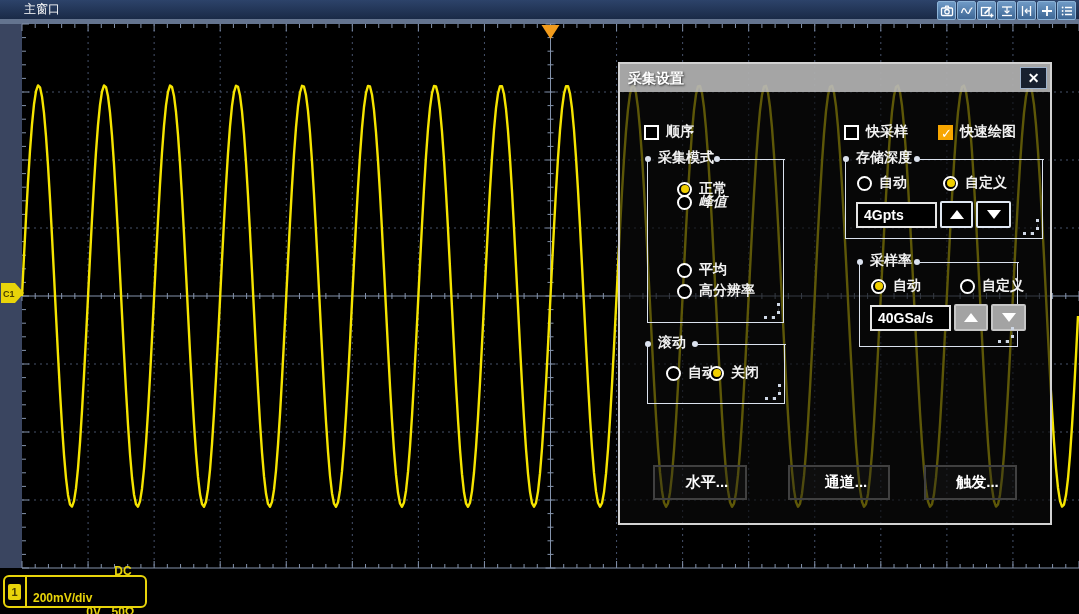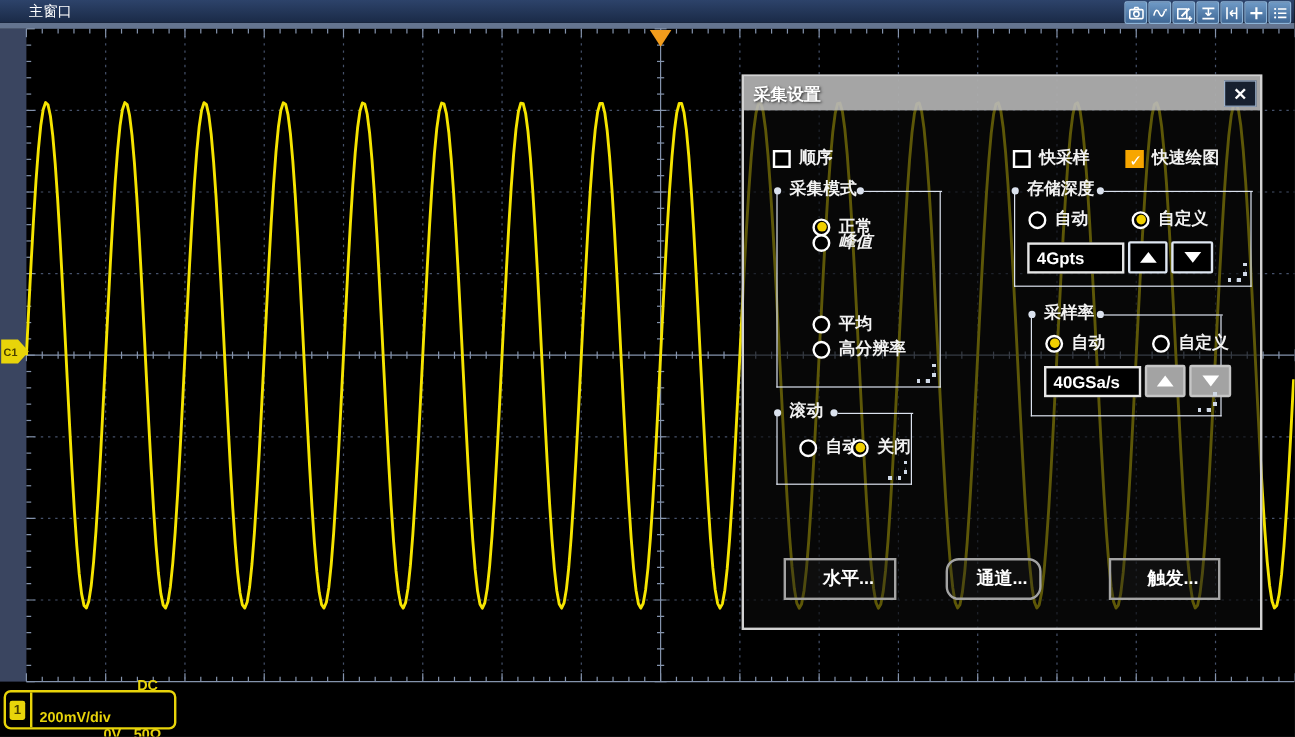--- a/index.html
+++ b/index.html
@@ -54,21 +54,21 @@
   .radio.sel::after{content:"";position:absolute;inset:1.5px;background:#f0cf00;border-radius:50%;}
 
   .field{position:absolute;background:#000;border:2px solid #e6e6e6;color:#fff;font-size:14px;
          font-weight:bold;display:flex;align-items:center;padding-left:6px;}
   .spin{position:absolute;background:#000;border:2px solid #dfe7f2;border-radius:2px;display:flex;
         align-items:center;justify-content:center;cursor:pointer;padding:0;}
   .spin.disabled{background:#a3a3a3;border-color:#c6c6c6;}
   .tri-up{width:0;height:0;border-left:7px solid transparent;border-right:7px solid transparent;border-bottom:9px solid #fff;}
   .tri-down{width:0;height:0;border-left:7px solid transparent;border-right:7px solid transparent;border-top:9px solid #fff;}
 
-  .dlg-btn{position:absolute;border:2px solid #a3a3a3;background:rgba(35,35,35,0.25);color:#fff;
+  .dlg-btn{position:absolute;border:2px solid #404040;background:rgba(35,35,35,0.25);color:#fff;
            font-weight:bold;font-size:15px;display:flex;align-items:center;justify-content:center;cursor:pointer;padding-left:20px;}
 
   
   .ch-box{position:absolute;left:3px;top:575px;width:144px;height:33px;border:2px solid #e8d40a;
           border-radius:6px;background:#000;z-index:3;display:flex;align-items:center;cursor:pointer;}
   .ch-badge{width:14px;height:16px;background:#e8d40a;color:#4a4000;font-size:11px;font-weight:bold;
             display:flex;align-items:center;justify-content:center;margin-left:3px;border-radius:2px;}
   .ch-sep{width:2px;height:29px;background:#e8d40a;margin-left:4px;}
   .ch-grid{flex:1;display:grid;grid-template-columns:70px 44px;color:#e8d40a;
            font-size:12px;font-weight:bold;line-height:14px;padding-left:4px;}
@@ -532,21 +532,21 @@
         <span>高分辨率</span>
       </div>
       <div class="radio-row" style="left:29px;top:101px;">
         <span class="radio"></span>
         <span>平均</span>
       </div>
       <span class="grip-v"></span>
       <span class="grip-h"></span>
     </div>
 
-    <div class="group" style="left:27px;top:281px;width:113px;height:59px;text-align:center;">
+    <div class="group" style="left:27px;top:281px;width:138px;height:59px;text-align:center;">
       <span class="gdot" style="left:-3px;"></span>
         <span class="gdot" style="left:44px;"></span>
       <div class="gtopline" style="left:50px;"></div>
       <div class="glabel">滚动</div>
       <div class="radio-row" style="left:18px;top:19px;">
         <span class="radio"></span>
         <span>自动</span>
       </div>
       <div class="radio-row" style="left:61px;top:19px;">
         <span class="radio sel"></span>
@@ -598,21 +598,21 @@
         <span class="tri-up"></span>
       </button>
       <button class="spin disabled" style="left:131px;top:41px;width:35px;height:27px;">
         <span class="tri-down"></span>
       </button>
       <span class="grip-v"></span>
       <span class="grip-h"></span>
     </div>
 
     <button class="dlg-btn" style="left:33px;top:401px;width:94px;height:35px;">水平...</button>
-    <button class="dlg-btn" style="left:168px;top:401px;width:80px;height:35px;border-radius:11px;">通道...</button>
+    <button class="dlg-btn" style="left:168px;top:401px;width:102px;height:35px;">通道...</button>
     <button class="dlg-btn" style="left:304px;top:401px;width:93px;height:35px;">触发...</button>
   </div>
 
   <div class="ch-box">
     <div class="ch-badge">1</div>
     <div class="ch-sep"></div>
     <div class="ch-grid">
       <span class="c1">200mV/div</span>
       <span class="c2">DC</span>
       <span class="r2c1">0V</span>

